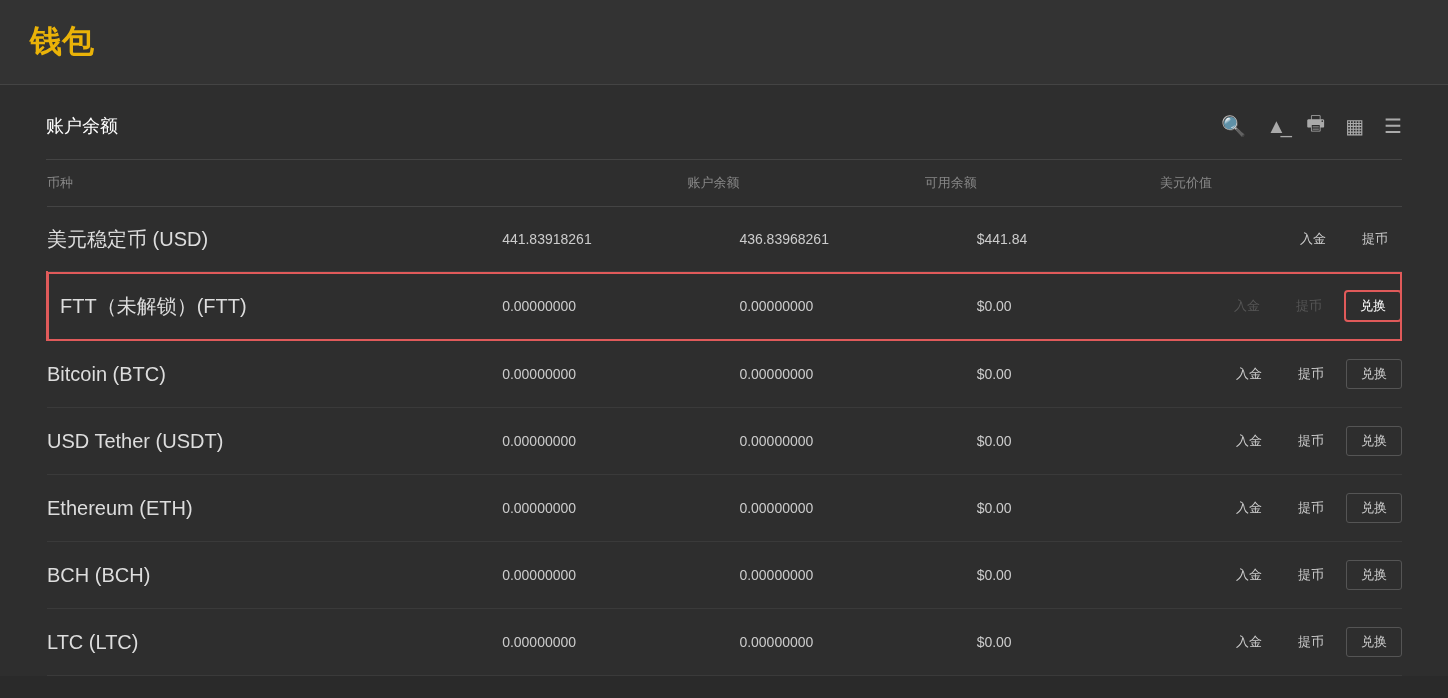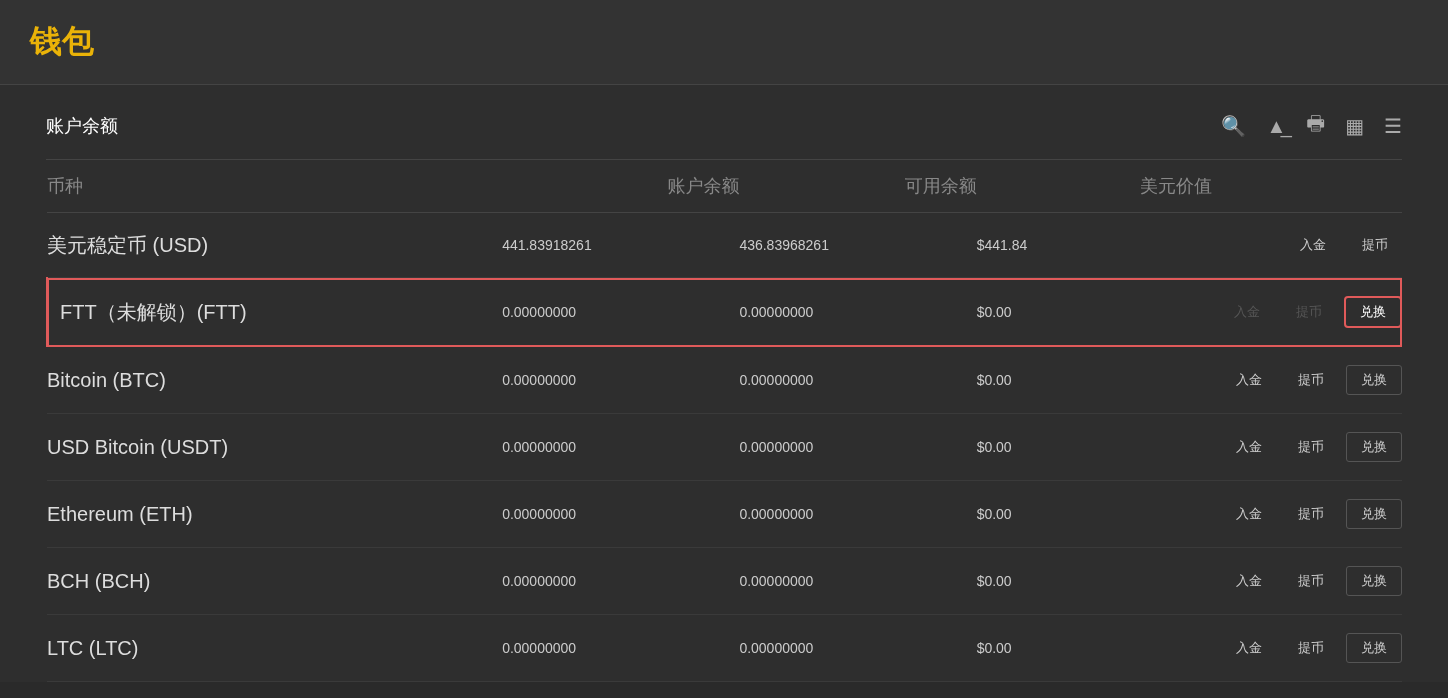--- a/index.html
+++ b/index.html
@@ -67,21 +67,21 @@
     }
 
     thead tr {
       border-bottom: 1px solid #444;
     }
 
     thead th {
       padding: 14px 0;
       text-align: left;
       color: #888888;
-      font-size: 18px;
+      font-size: 13px;
       font-weight: normal;
     }
 
     thead th.right {
       text-align: right;
     }
 
     tbody tr {
       border-bottom: 1px solid #3a3a3a;
     }
@@ -214,21 +214,21 @@
           <td class="actions-cell action-col" style="text-align: right;"><span class="action-btn deposit disabled" style="color: rgb(85, 85, 85);">入金</span><span class="action-btn withdraw disabled" style="color: rgb(85, 85, 85);">提币</span><span class="action-btn convert highlighted" style="border: 2px solid rgb(224, 90, 90); color: rgb(255, 255, 255); border-radius: 4px;">兑换</span></td>
         </tr>
         <tr>
           <td class="currency-name currency-col">Bitcoin (BTC)</td>
           <td class="amount balance-col">0.00000000</td>
           <td class="amount available-col">0.00000000</td>
           <td class="amount usd-col">$0.00</td>
           <td class="actions-cell action-col" style="text-align: right;"><span class="action-btn deposit">入金</span><span class="action-btn withdraw">提币</span><span class="action-btn convert">兑换</span></td>
         </tr>
         <tr>
-          <td class="currency-name currency-col">USD Bitcoin (USDT)</td>
+          <td class="currency-name currency-col">USD Tether (USDT)</td>
           <td class="amount balance-col">0.00000000</td>
           <td class="amount available-col">0.00000000</td>
           <td class="amount usd-col">$0.00</td>
           <td class="actions-cell action-col" style="text-align: right;"><span class="action-btn deposit">入金</span><span class="action-btn withdraw">提币</span><span class="action-btn convert">兑换</span></td>
         </tr>
         <tr>
           <td class="currency-name currency-col">Ethereum (ETH)</td>
           <td class="amount balance-col">0.00000000</td>
           <td class="amount available-col">0.00000000</td>
           <td class="amount usd-col">$0.00</td>

